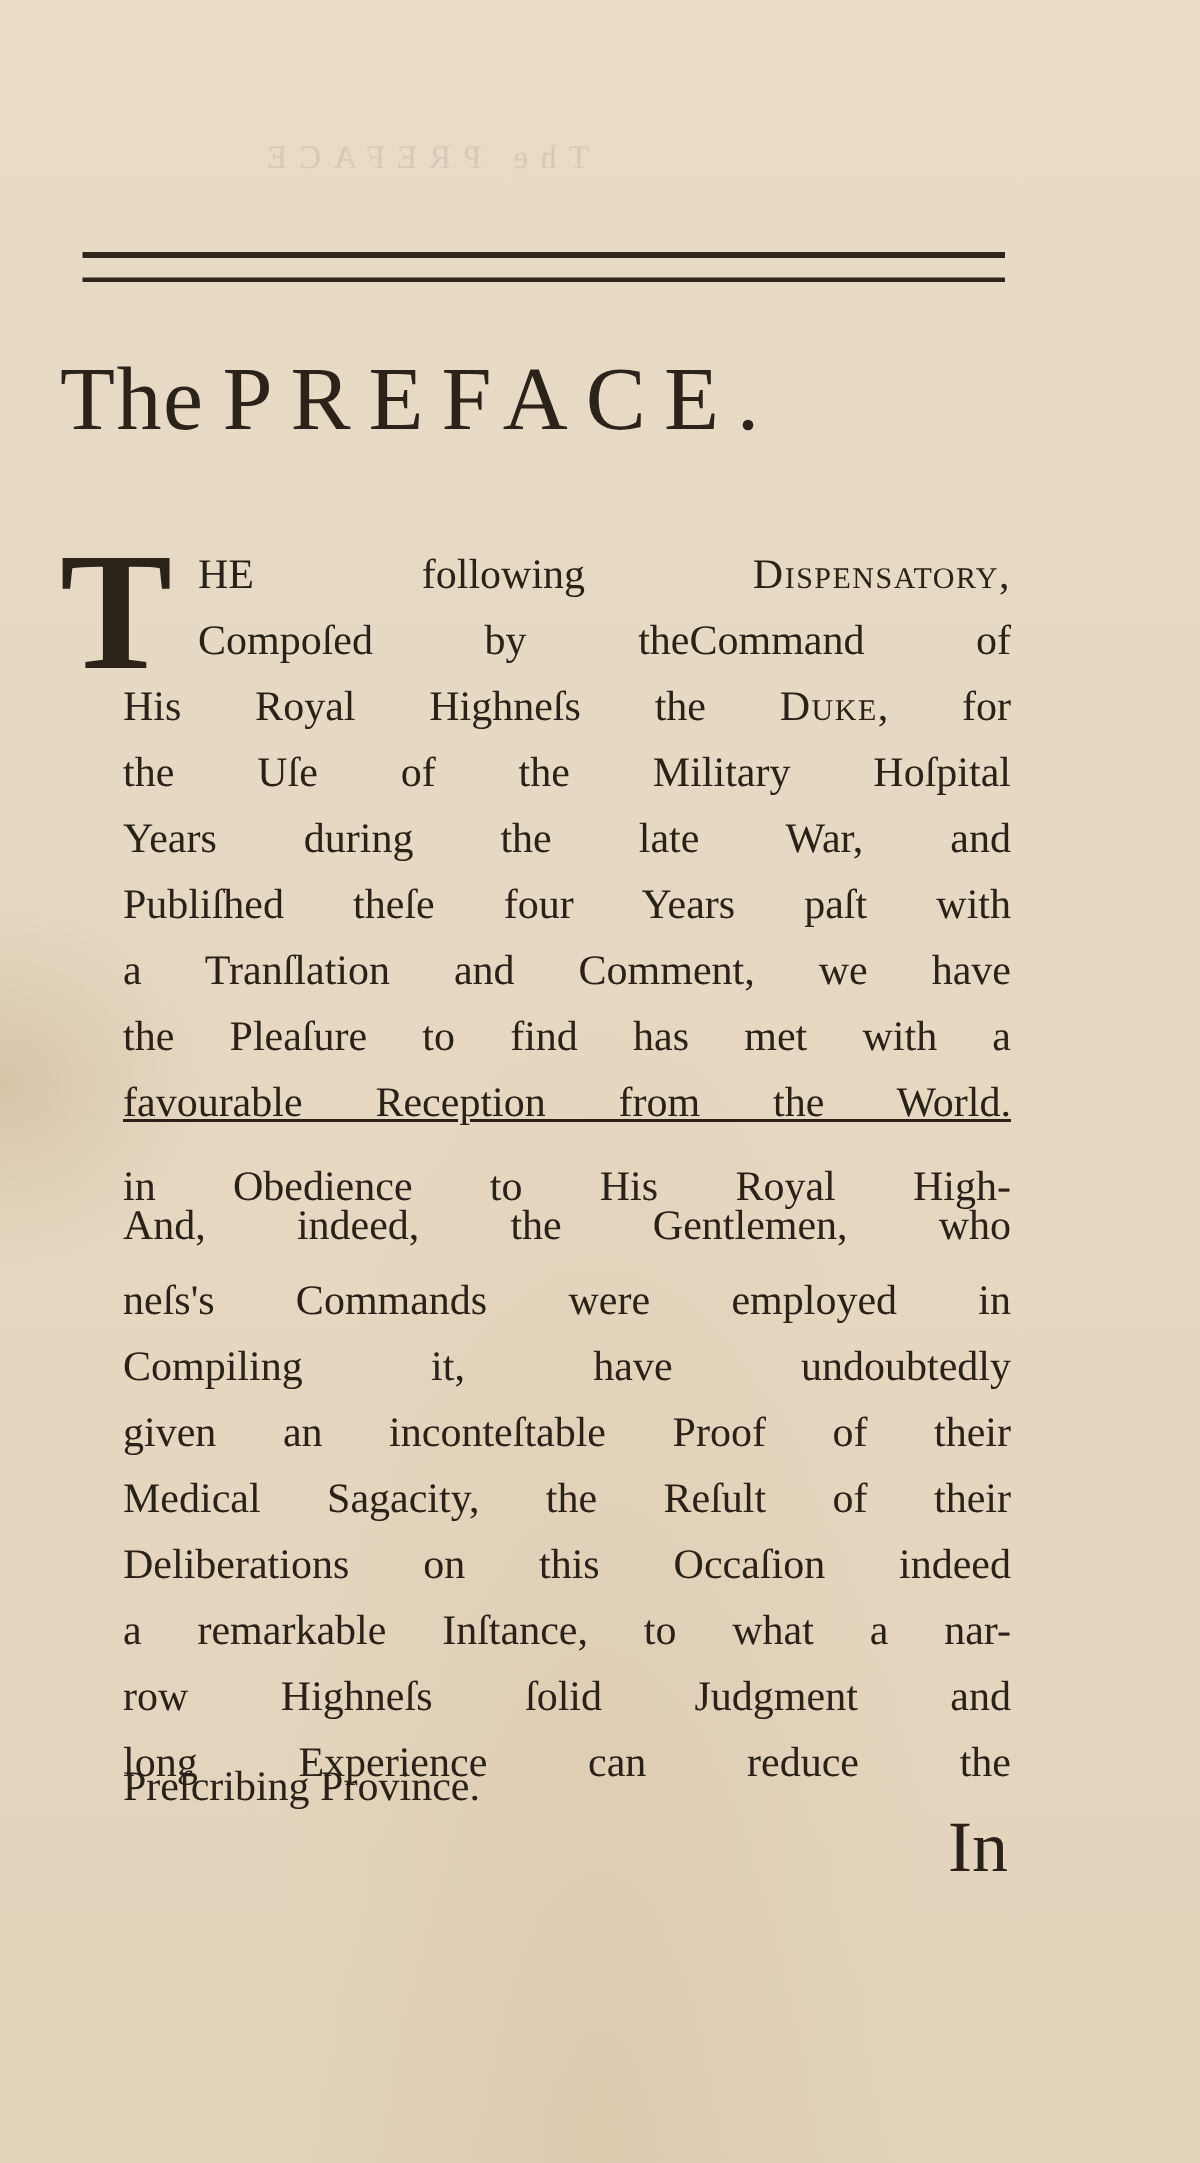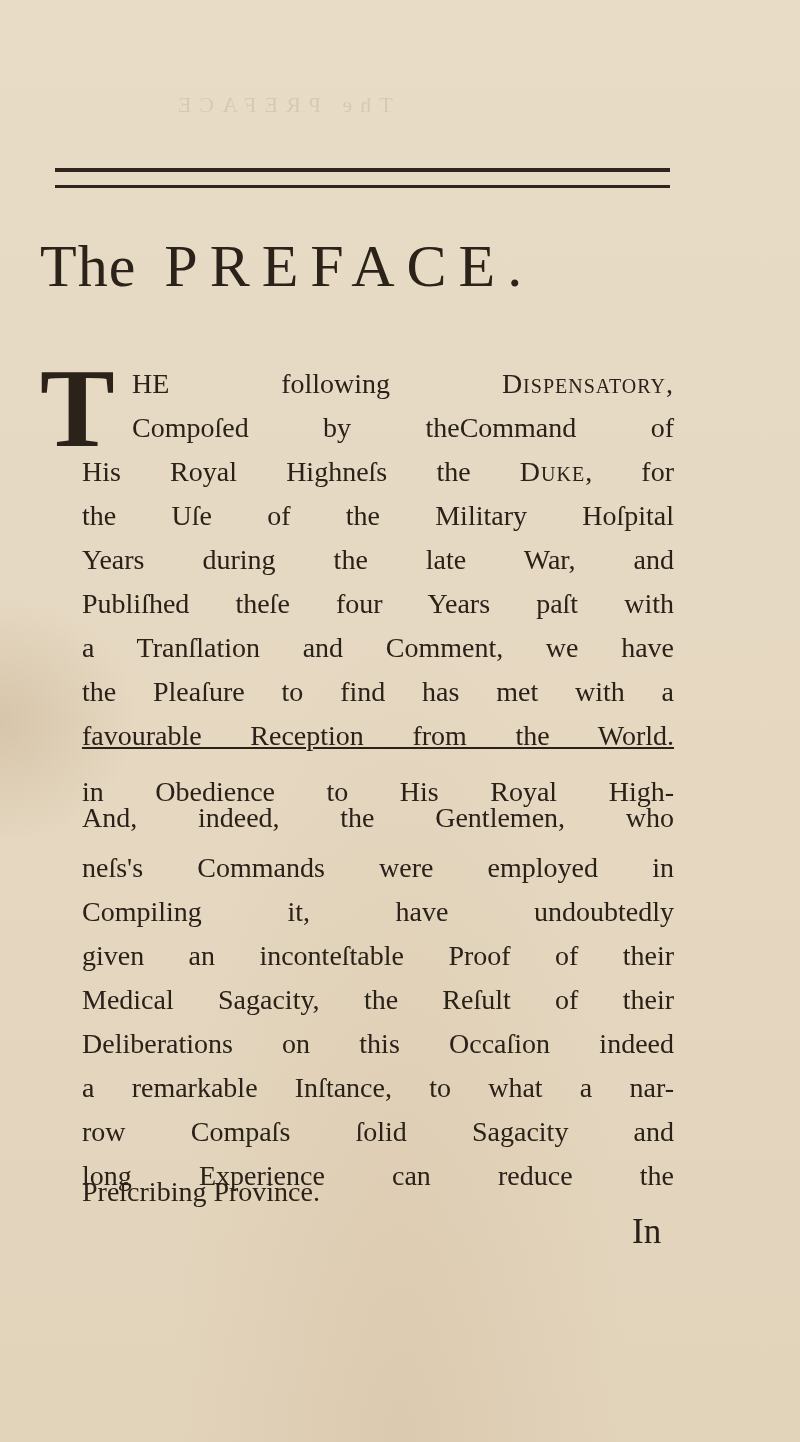--- a/index.html
+++ b/index.html
@@ -18,37 +18,37 @@
     .rule {
       position: absolute; left: 55px; width: 615px; background: #2e261d;
     }
     .rule.r1 { top: 168px; height: 4px; }
     .rule.r2 { top: 185px; height: 3px; }
     .title {
       position: absolute; left: 40px; top: 236px;
       font-size: 60px; line-height: 60px; white-space: nowrap;
       letter-spacing: 1px; color: #2b2219;
     }
-    .title .pref { letter-spacing: 12px; margin-left: 28px; text-align: center; }
+    .title .pref { letter-spacing: 12px; margin-left: 12px; text-align: center; }
     .dropcap {
       position: absolute; left: 40px; top: 358px;
       font-size: 112px; line-height: 100px; color: #2b2219; font-weight: bold;
     }
     .line {
       position: absolute; left: 82px; width: 592px;
       font-size: 28px; line-height: 44px; white-space: nowrap;
       text-align: justify; text-align-last: justify;
       color: #2a2118;
     }
     .line.indent { left: 132px; width: 542px; }
     .line.last { text-align-last: left; }
     .sc { font-variant: small-caps; letter-spacing: 1px; }
     .catchword {
       position: absolute; left: 632px; top: 1210px;
-      font-size: 35px; line-height: 44px; color: #2a2118;
+      font-size: 48px; line-height: 44px; color: #2a2118;
     }
     .bleed {
       position: absolute; font-size: 22px; color: rgba(60,50,40,0.10);
       transform: scaleX(-1); white-space: nowrap; letter-spacing: 8px;
     }
   </style>
 </head>
 <body>
 
 <div class="page">
@@ -78,18 +78,18 @@
   <div class="line" style="top:670px;">the Pleaſure to find has met with a</div>
   <div class="line" style="top:714px;text-decoration:underline;">favourable Reception from the World.</div>
   <div class="line" style="top:796px;">And, indeed, the Gentlemen, who</div>
   <div class="line" style="top:770px;font-family:Liberation Serif, serif;">in Obedience to His Royal High-</div>
   <div class="line" style="top:846px;">neſs's Commands were employed in</div>
   <div class="line" style="top:890px;">Compiling it, have undoubtedly</div>
   <div class="line" style="top:934px;">given an inconteſtable Proof of their</div>
   <div class="line" style="top:978px;">Medical Sagacity, the Reſult of their</div>
   <div class="line" style="top:1022px;">Deliberations on this Occaſion indeed</div>
   <div class="line" style="top:1066px;">a remarkable Inſtance, to what a nar-</div>
-  <div class="line" style="top:1110px;">row Compaſs ſolid Sagacity and</div>
+  <div class="line" style="top:1110px;">row Highneſs ſolid Judgment and</div>
   <div class="line" style="top:1154px;">long Experience can reduce the</div>
   <div class="line last" style="top:1170px; width:auto;">Preſcribing Province.</div>
 
   <div class="catchword">In</div>
 </div>
 
 </body></html>

